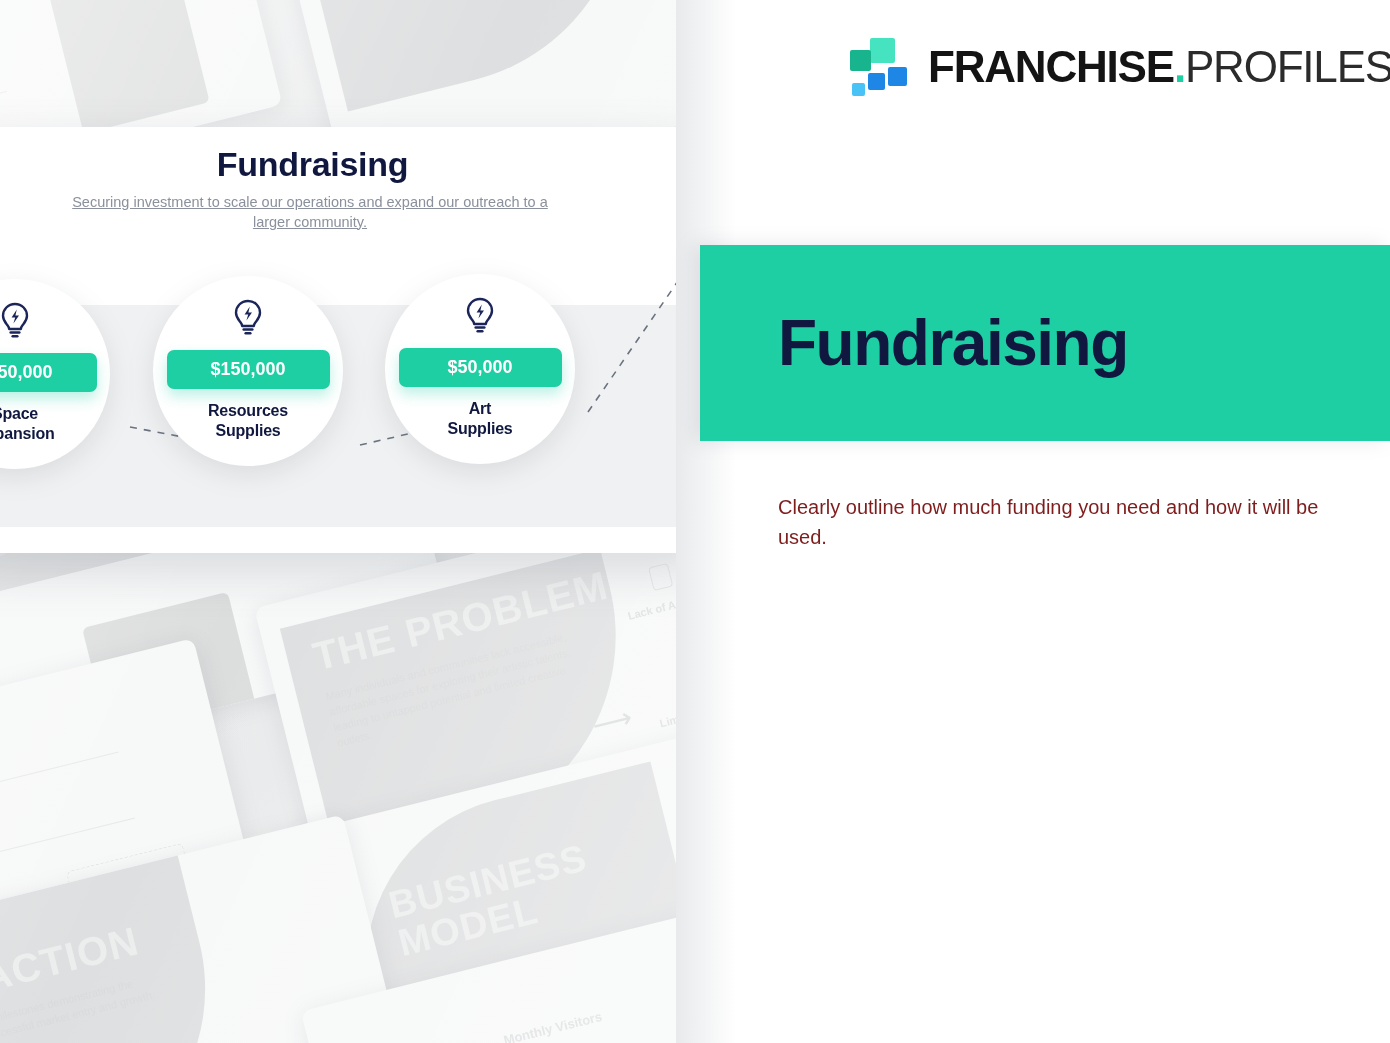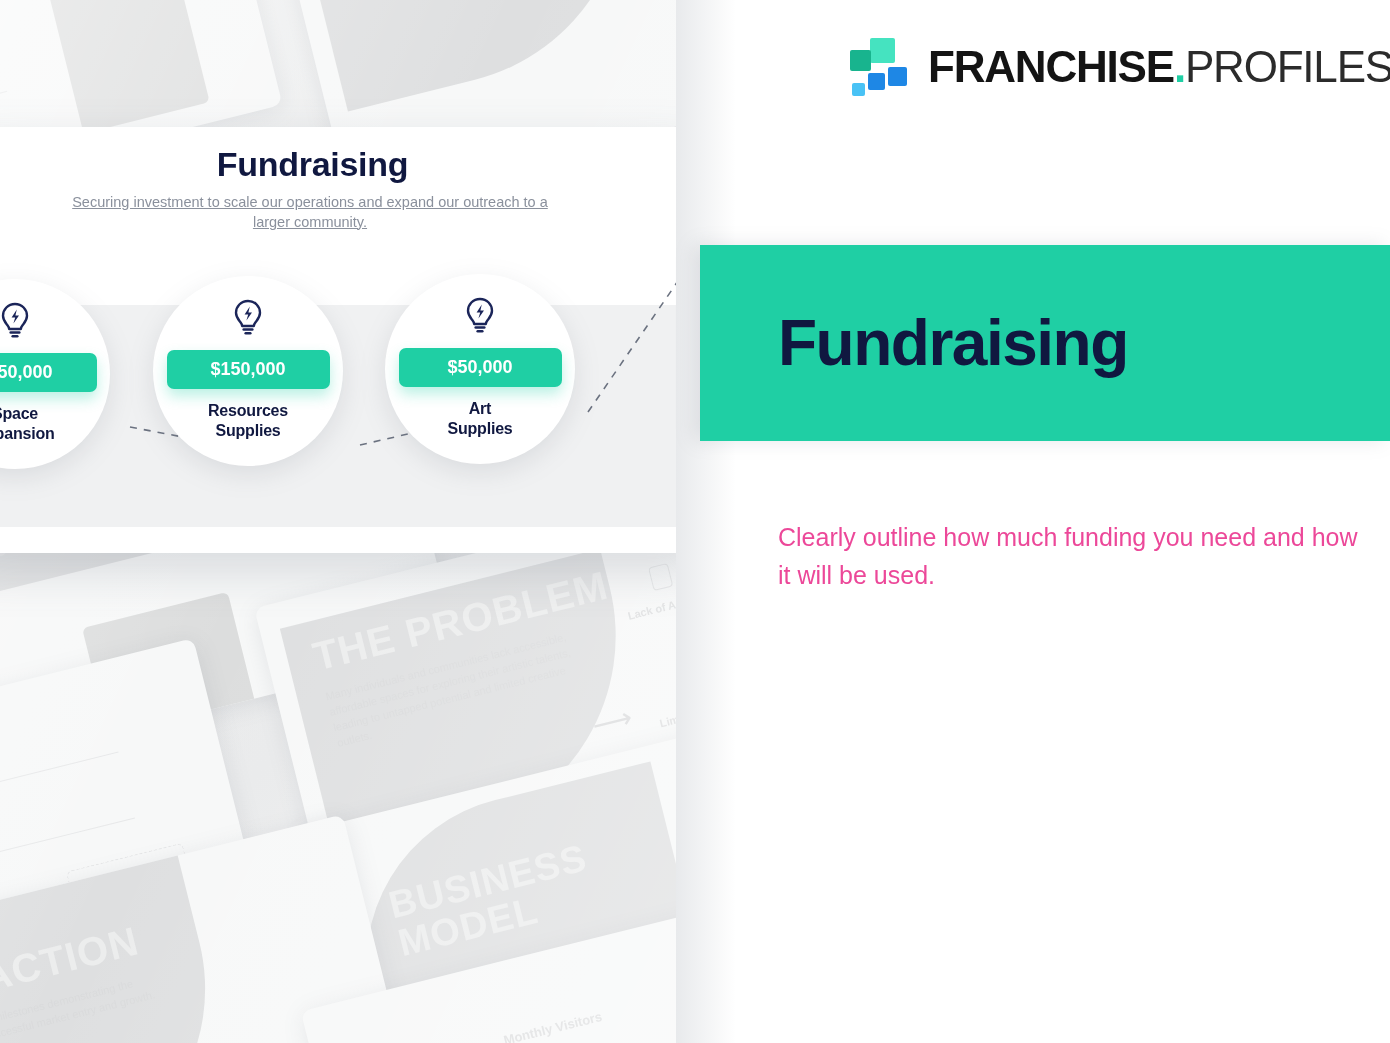--- a/index.html
+++ b/index.html
@@ -160,22 +160,22 @@
     box-shadow:-6px 0 18px rgba(120,128,140,.18);
     display:flex; align-items:center;
   }
   .banner h1{
     margin-left:78px;
     font-size:64px; font-weight:bold; color:#101840;
     letter-spacing:-1.5px;
   }
 
   .copy{
-    position:absolute; left:102px; top:518px; width:580px;
-    font-size:25px; line-height:1.52; color:#ec4899;
+    position:absolute; left:102px; top:492px; width:580px;
+    font-size:20px; line-height:1.52; color:#7f1d1d;
   }
   .copy p + p{ margin-top:36px; }
 </style>
 </head>
 <body>
 
 <div id="stage">
 
   <div class="bg-left">
 

